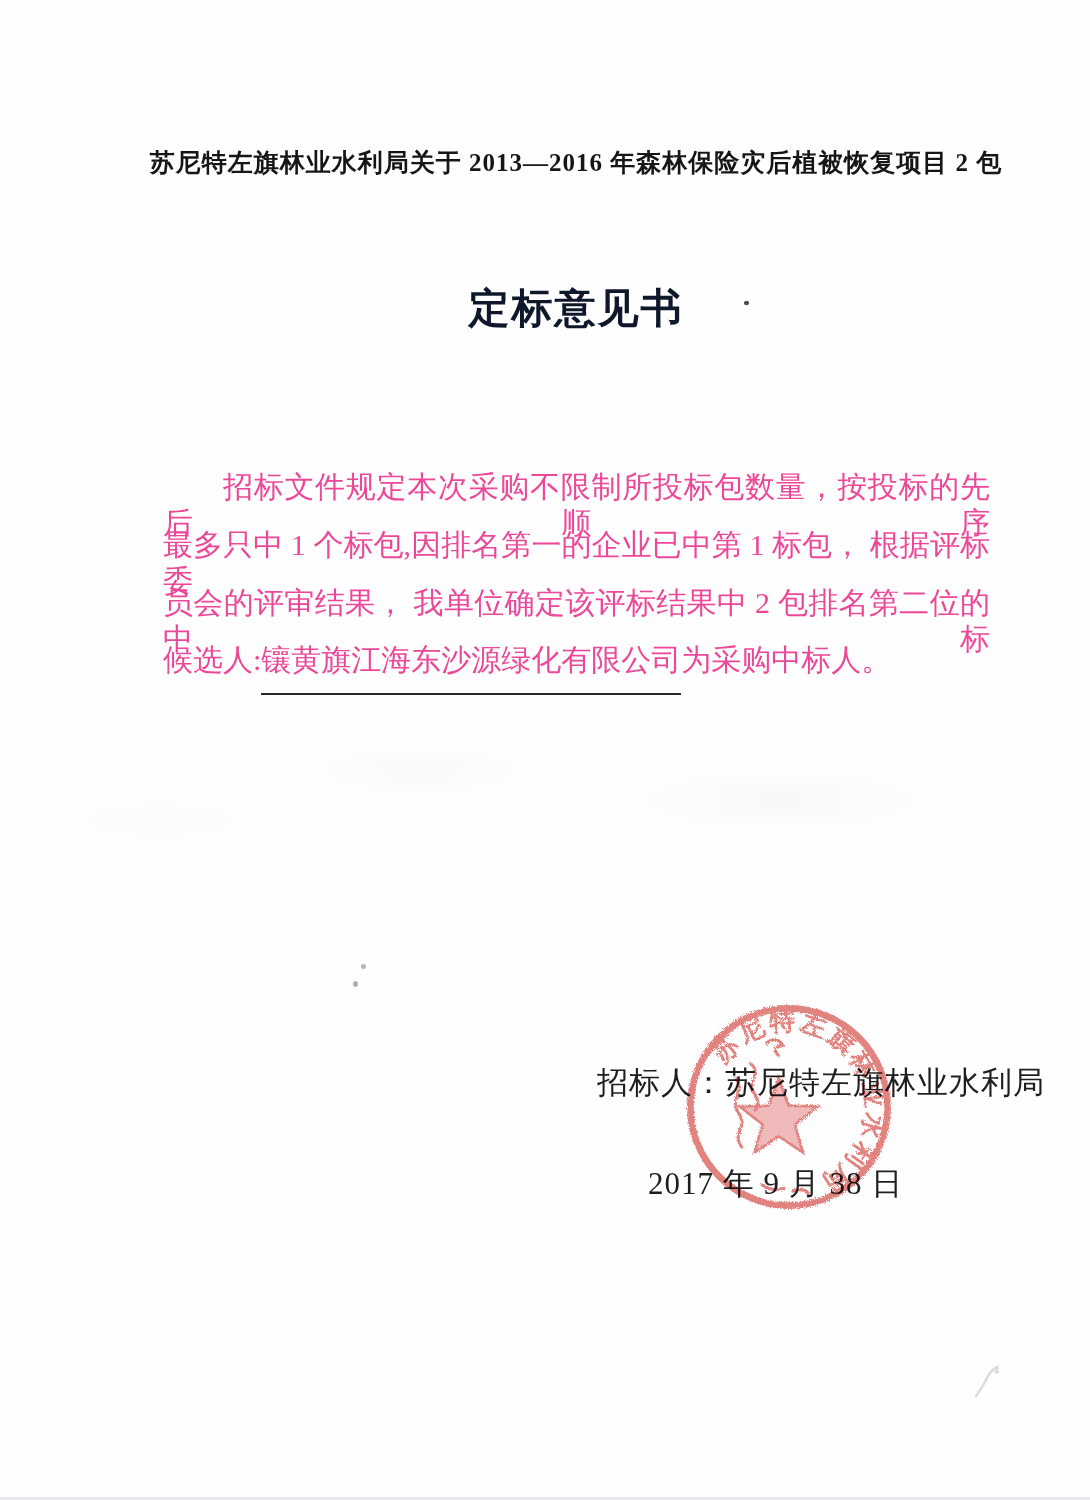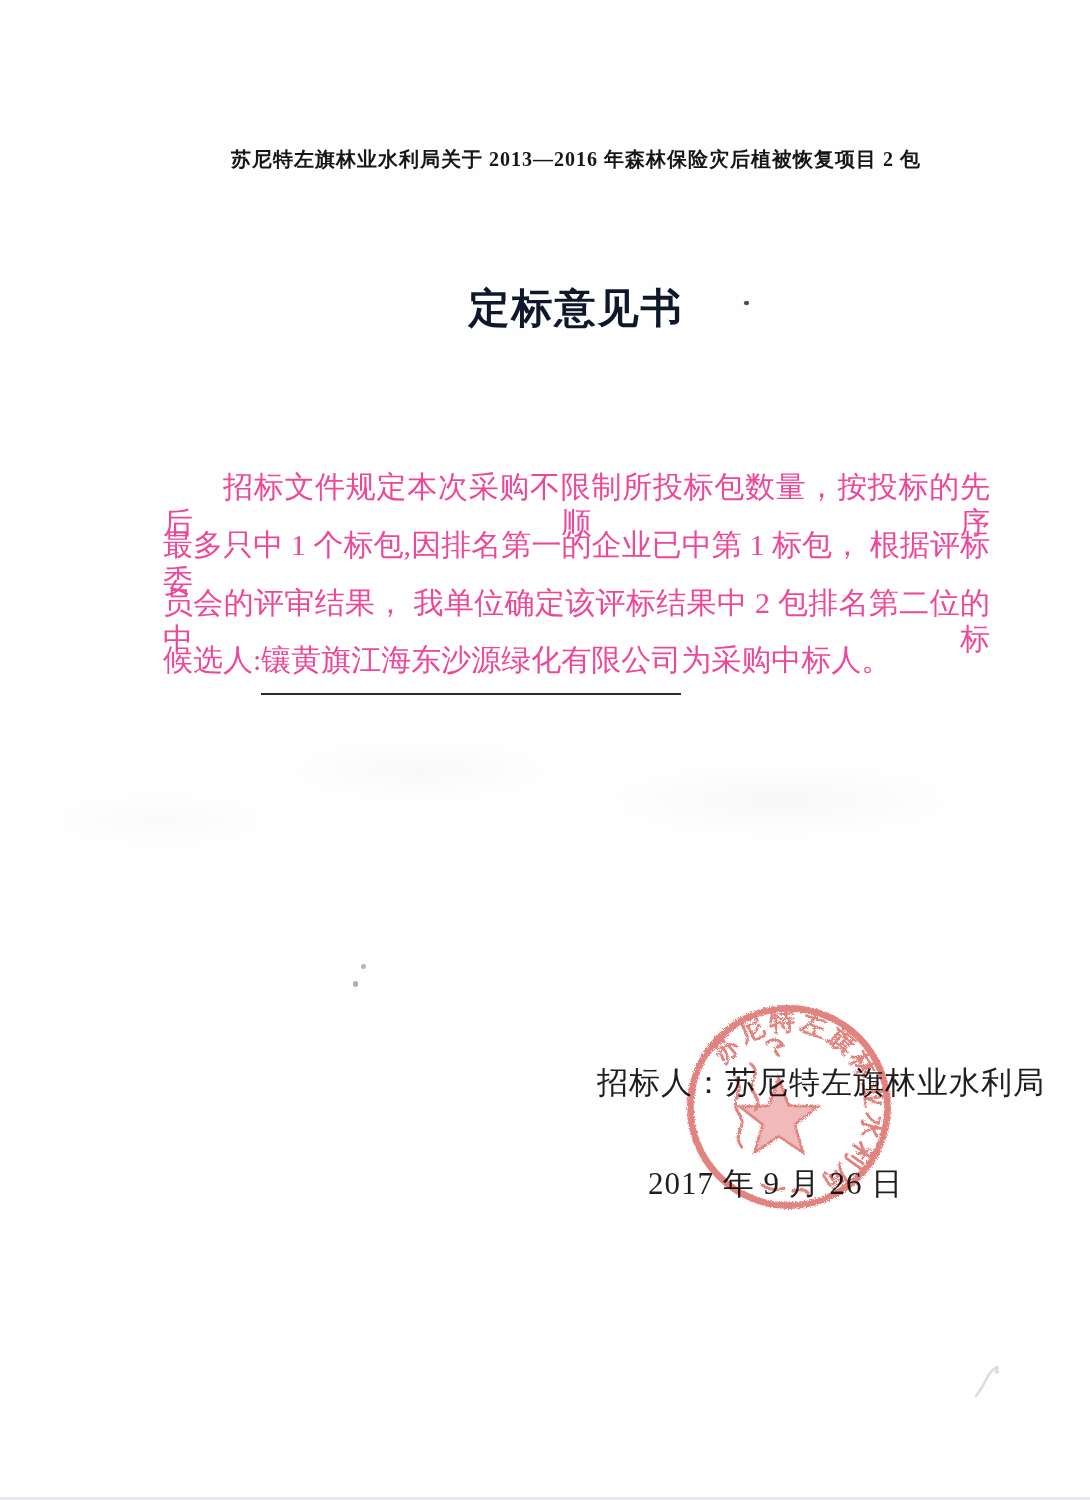--- a/index.html
+++ b/index.html
@@ -16,21 +16,21 @@
     font-family: "Liberation Serif", "DejaVu Serif", serif;
     color: #1c1c1c;
   }
   
   .header-line {
     position: absolute;
     top: 146px;
     left: 576px;
     transform: translateX(-50%);
     white-space: nowrap;
-    font-size: 20px;
+    font-size: 25px;
     font-weight: 700;
     letter-spacing: 1px;
     color: #161616;
   }
   .doc-title {
     position: absolute;
     top: 281px;
     left: 576px;
     transform: translateX(-50%);
     white-space: nowrap;
@@ -116,21 +116,21 @@
 
   <div>
     <div class="body-line first" style="top: 469px;">招标文件规定本次采购不限制所投标包数量，按投标的先后顺序</div>
     <div class="body-line" style="top: 527px;">最多只中 1 个标包,因排名第一的企业已中第 1 标包， 根据评标委</div>
     <div class="body-line" style="top: 585px;">员会的评审结果， 我单位确定该评标结果中 2 包排名第二位的中标</div>
     <div class="body-line last" style="top: 642px;"><span>候选人:</span><span class="underlined-company">镶黄旗江海东沙源绿化有限公司</span><span>为采购中标人。</span></div>
   </div>
 
   <div class="bidder-line">招标人：苏尼特左旗林业水利局</div>
 
-  <div class="date-line">2017 年 9 月 26 日</div>
+  <div class="date-line">2017 年 9 月 38 日</div>
 
   <svg class="stamp" viewBox="0 0 220 220">
     <defs>
       <filter id="rough" x="-10%" y="-10%" width="120%" height="120%">
         <feTurbulence type="fractalNoise" baseFrequency="0.9" numOctaves="2" result="n"></feTurbulence>
         <feDisplacementMap in="SourceGraphic" in2="n" scale="4"></feDisplacementMap>
       </filter>
       <path id="arcPath" d="M 45 72.5 A 75 75 0 1 1 147.5 175" fill="none"></path>
     </defs>
     <g filter="url(#rough)" opacity="0.82">

